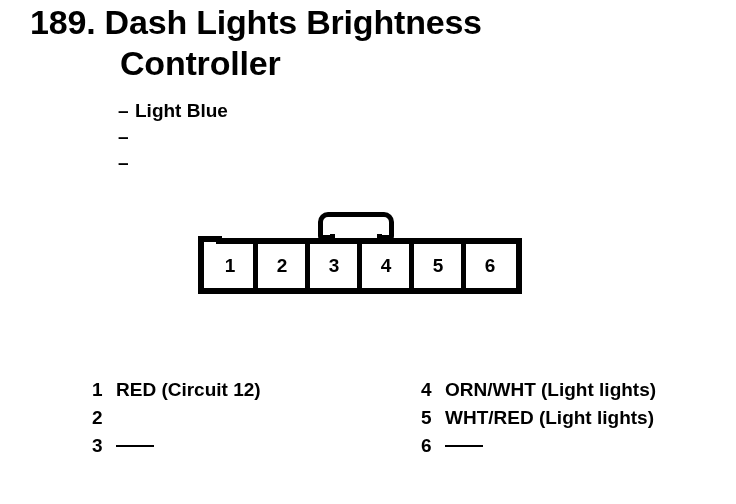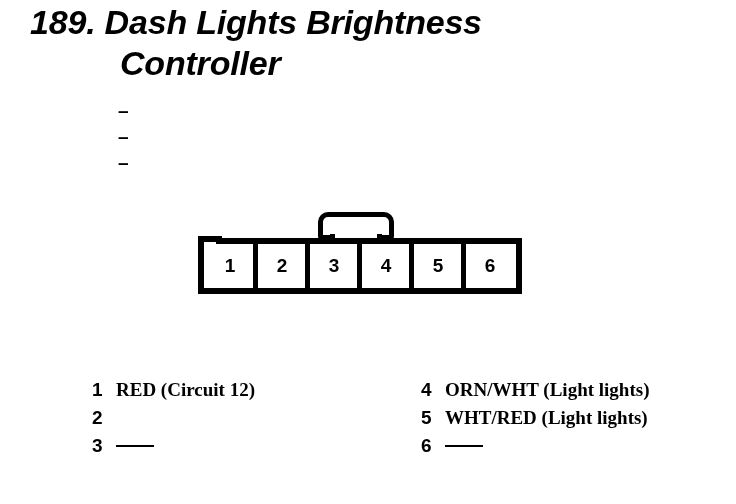--- a/index.html
+++ b/index.html
@@ -24,21 +24,20 @@
     left: 30px;
     top: 2px;
     width: 600px;
   }
   .title-line {
     font-size: 34px;
     font-weight: bold;
     line-height: 41px;
     letter-spacing: -0.2px;
     white-space: nowrap;
-    font-style: italic;
   }
   .title-line.indent {
     padding-left: 90px;
   }
 
   
   .bullets {
     position: absolute;
     left: 118px;
     top: 98px;
@@ -193,21 +192,20 @@
     font-weight: bold;
     line-height: 28px;
     white-space: nowrap;
   }
   .legend-num {
     width: 24px;
     flex: none;
   }
   .legend-label {
     flex: none;
-    font-family: Liberation Serif, serif;
   }
   .legend-empty {
     display: inline-block;
     width: 38px;
     height: 2px;
     background: #000;
     position: relative;
     top: -5px;
   }
 </style>
@@ -215,20 +213,21 @@
 <body>
 
 <div class="title-block">
   <div class="title-line">189. Dash Lights Brightness</div>
   <div class="title-line indent">Controller</div>
 </div>
 
 <div class="bullets">
   <div class="bullet-row">
     <span class="bullet-dash">–</span>
+    <span class="bullet-text">Light Blue</span>
   </div>
   <div class="bullet-row">
     <span class="bullet-dash">–</span>
   </div>
   <div class="bullet-row">
     <span class="bullet-dash">–</span>
   </div>
 </div>
 
 <div class="connector">

